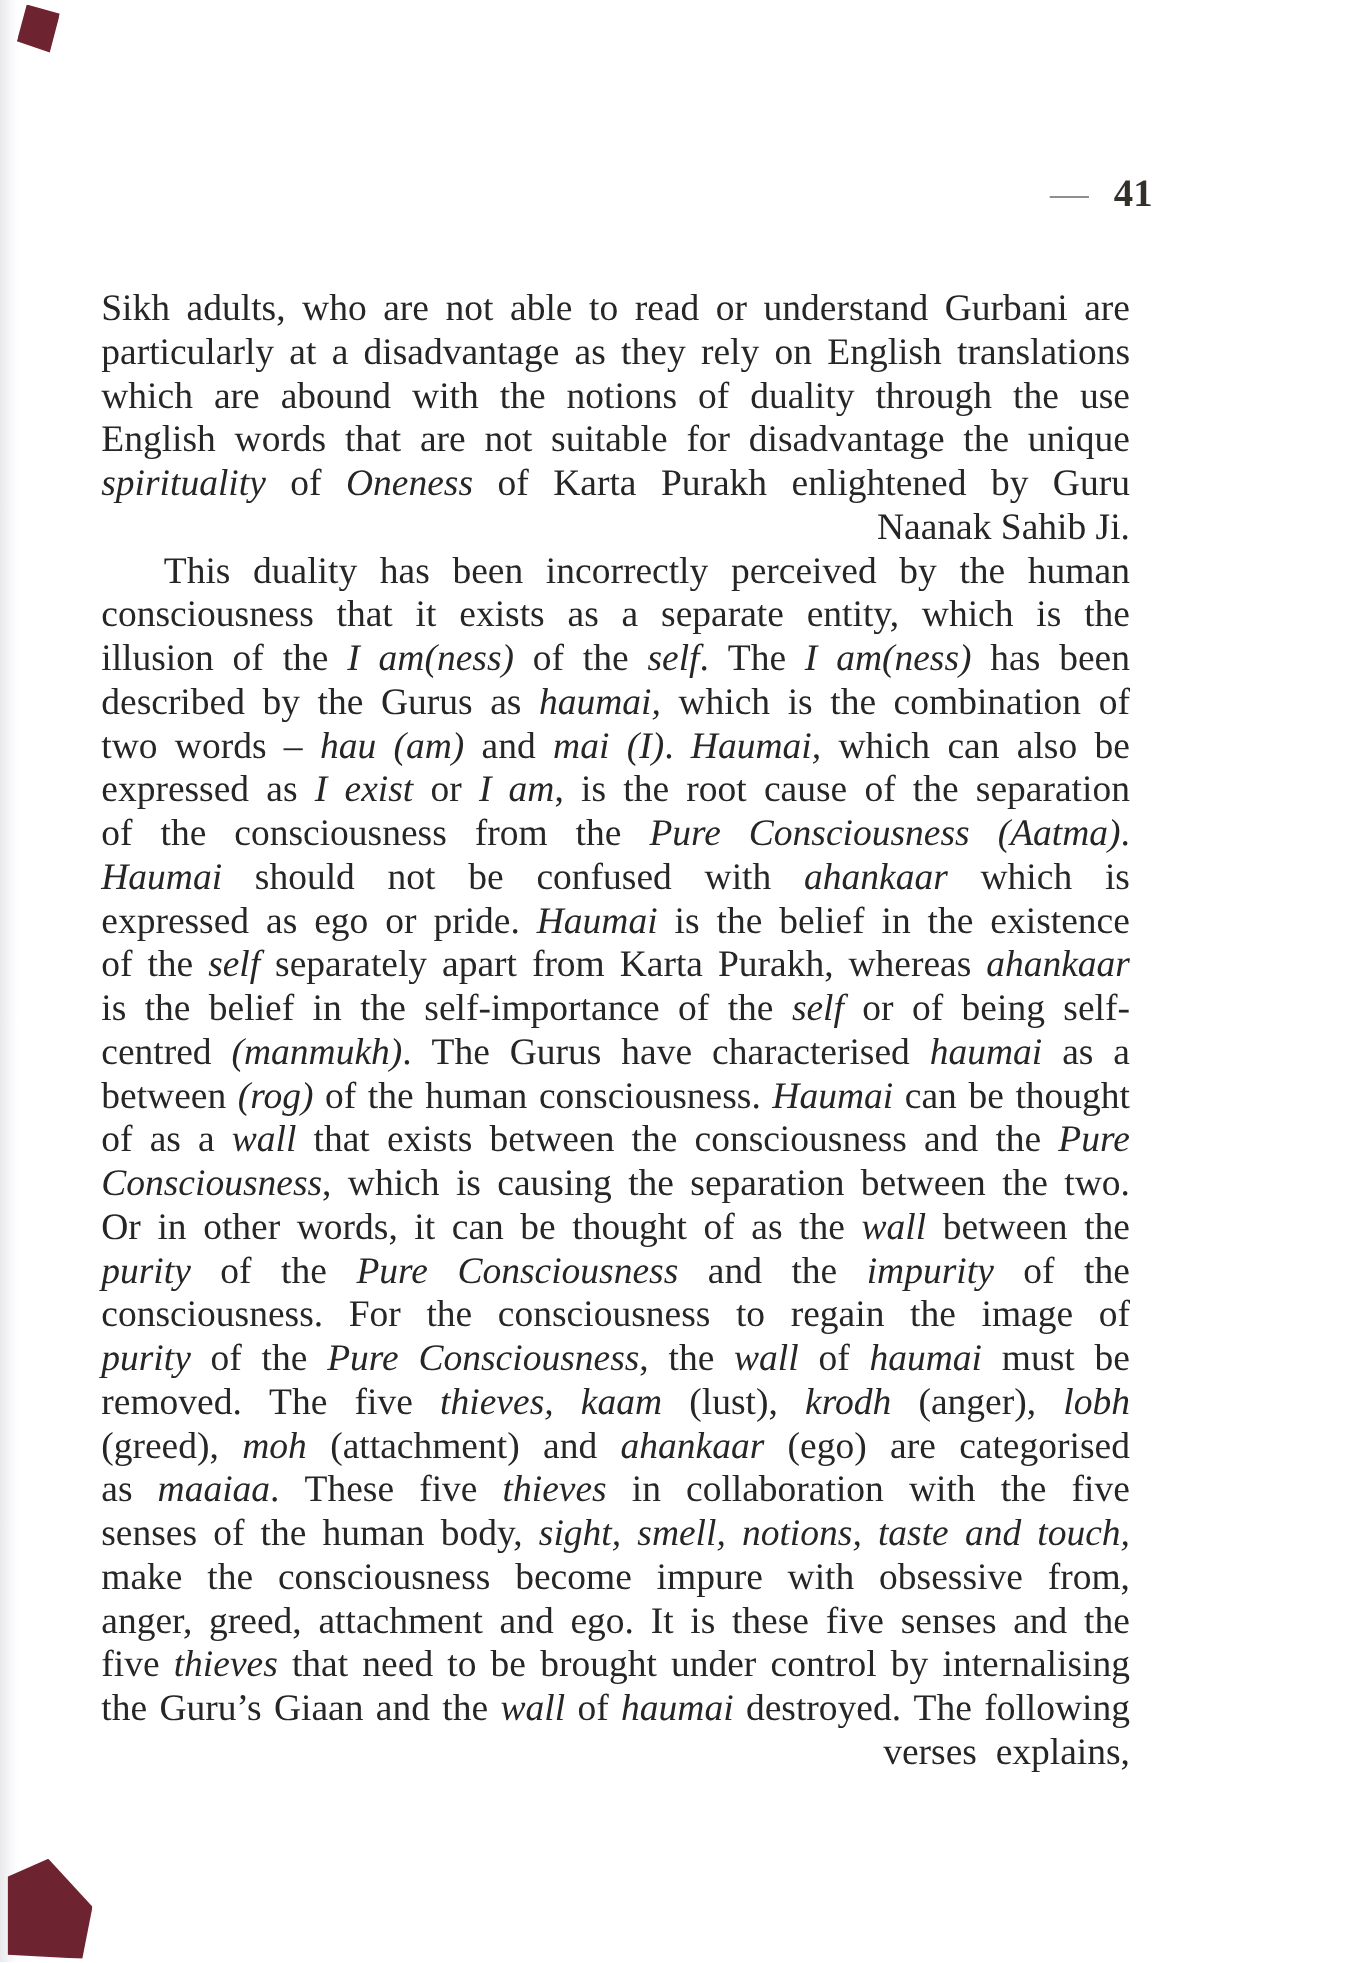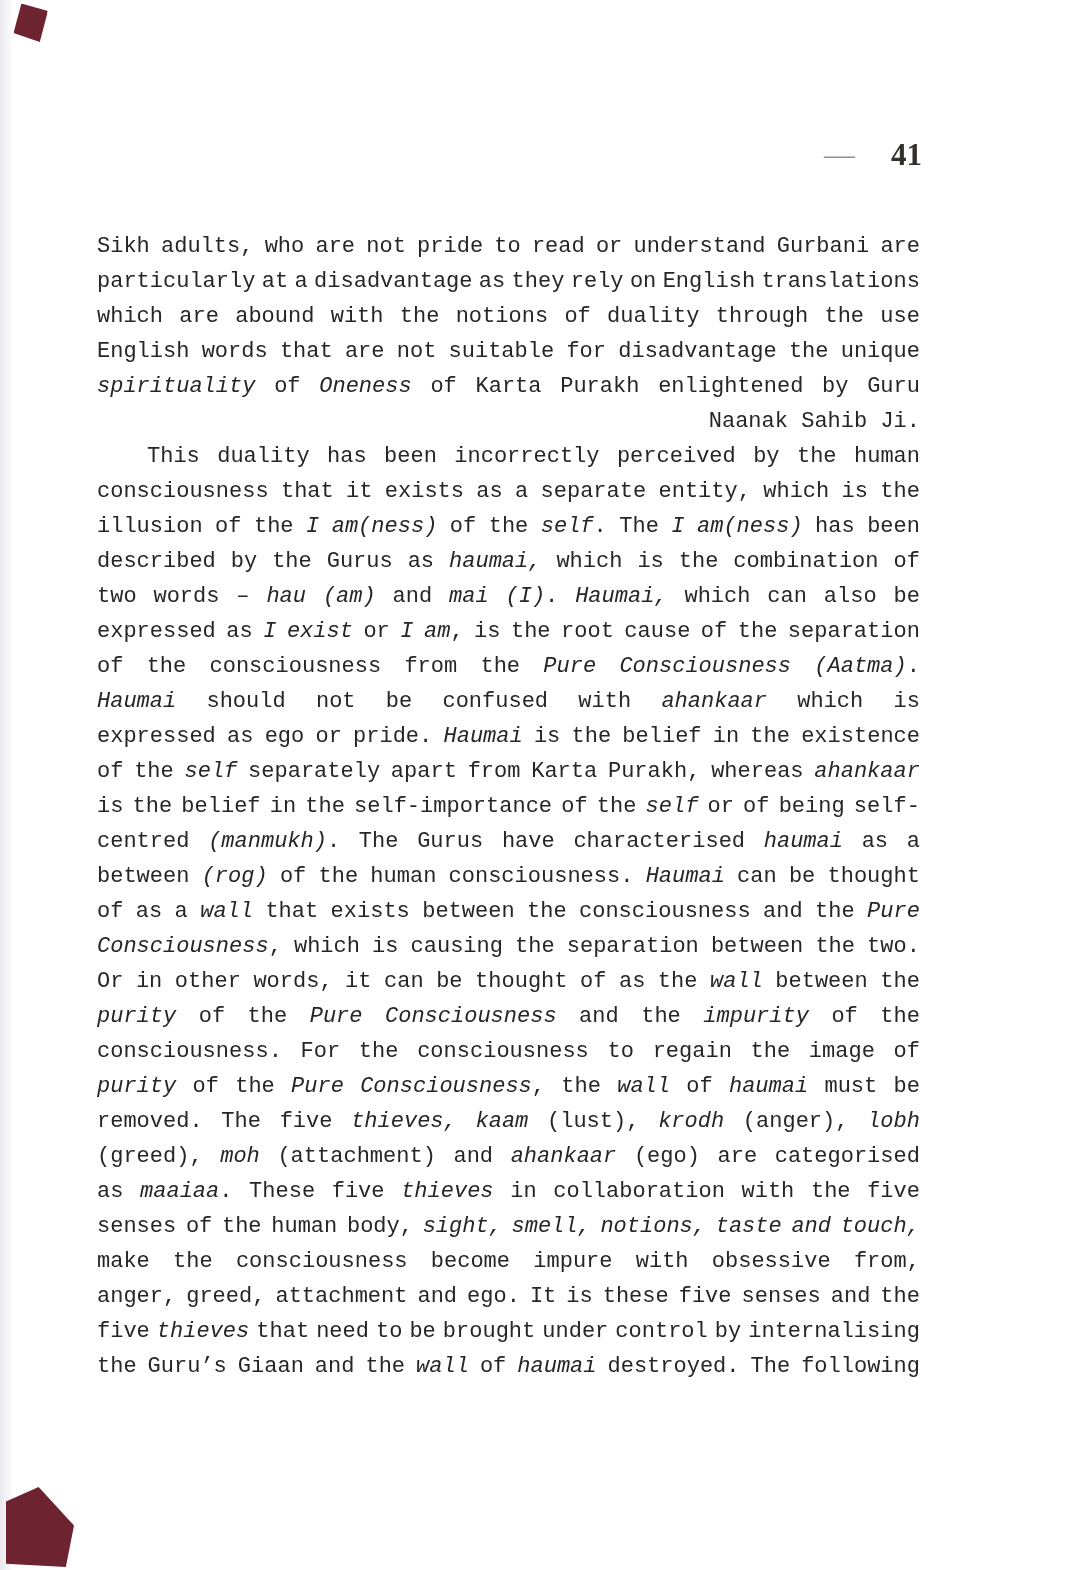--- a/index.html
+++ b/index.html
@@ -46,25 +46,24 @@
     right: 158px;
     display: flex;
     align-items: center;
     gap: 21px;
     font-size: 31px;
   }
   .header .dash { font-weight: 400; letter-spacing: -1px; }
   .header .num  { font-weight: 700; }
   .text {
     position: absolute;
-    left: 97px;
+    left: 81px;
     top: 229px;
     width: 823px;
-    font-size: 22px;
-    font-family: Liberation Mono, monospace;
+    font-size: 30px;
   }
   .line { height: 35px; line-height: 35px; }
   .line.just { display: flex; justify-content: space-between; }
   .line.ind  { padding-left: 50px; }
   .line.last { text-align: right; white-space: pre-wrap; }
   .line .w { white-space: pre; }
   .line i { font-style: italic; margin-top: 23px; }
 </style>
 </head>
 <body>
@@ -91,31 +90,31 @@
       <span class="edge-mark" style="top: 1272px; color: rgb(67, 67, 67);">.</span>
       <span class="edge-mark" style="top: 1322px; color: rgb(67, 67, 67);">,</span>
       <span class="edge-mark" style="top: 1362px; color: rgb(67, 67, 67);">·</span>
       <span class="edge-mark" style="top: 1398px; color: rgb(67, 67, 67);">,</span>
       <span class="edge-mark" style="top: 1432px; color: rgb(67, 67, 67);">.</span>
       <span class="edge-mark" style="top: 1470px; color: rgb(67, 67, 67);">:</span>
     </div>
 
   <div class="header">
     <span class="dash" style="color: rgb(143, 143, 143);">—</span>
-    <span class="num" style="color: rgb(51, 48, 44); margin-left: 16px;">41</span>
+    <span class="num" style="color: rgb(51, 48, 44);">41</span>
   </div>
 
   <div class="text">
       <div class="line just">
         <span class="w"><span>Sikh</span></span>
         <span class="w"><span>adults,</span></span>
         <span class="w"><span>who</span></span>
         <span class="w"><span>are</span></span>
         <span class="w"><span>not</span></span>
-        <span class="w"><span>pride</span></span>
+        <span class="w"><span>able</span></span>
         <span class="w"><span>to</span></span>
         <span class="w"><span>read</span></span>
         <span class="w"><span>or</span></span>
         <span class="w"><span>understand</span></span>
         <span class="w"><span>Gurbani</span></span>
         <span class="w"><span>are</span></span>
       </div>
       <div class="line just">
         <span class="w"><span>particularly</span></span>
         <span class="w"><span>at</span></span>
@@ -499,14 +498,15 @@
         <span class="w"><span>Giaan</span></span>
         <span class="w"><span>and</span></span>
         <span class="w"><span>the</span></span>
         <span class="w"><i>wall</i></span>
         <span class="w"><span>of</span></span>
         <span class="w"><i>haumai</i></span>
         <span class="w"><span>destroyed.</span></span>
         <span class="w"><span>The</span></span>
         <span class="w"><span>following</span></span>
       </div>
+      <div class="line last"><span>verses  explains,</span></div>
     </div>
 </div>
 
 </body></html>

